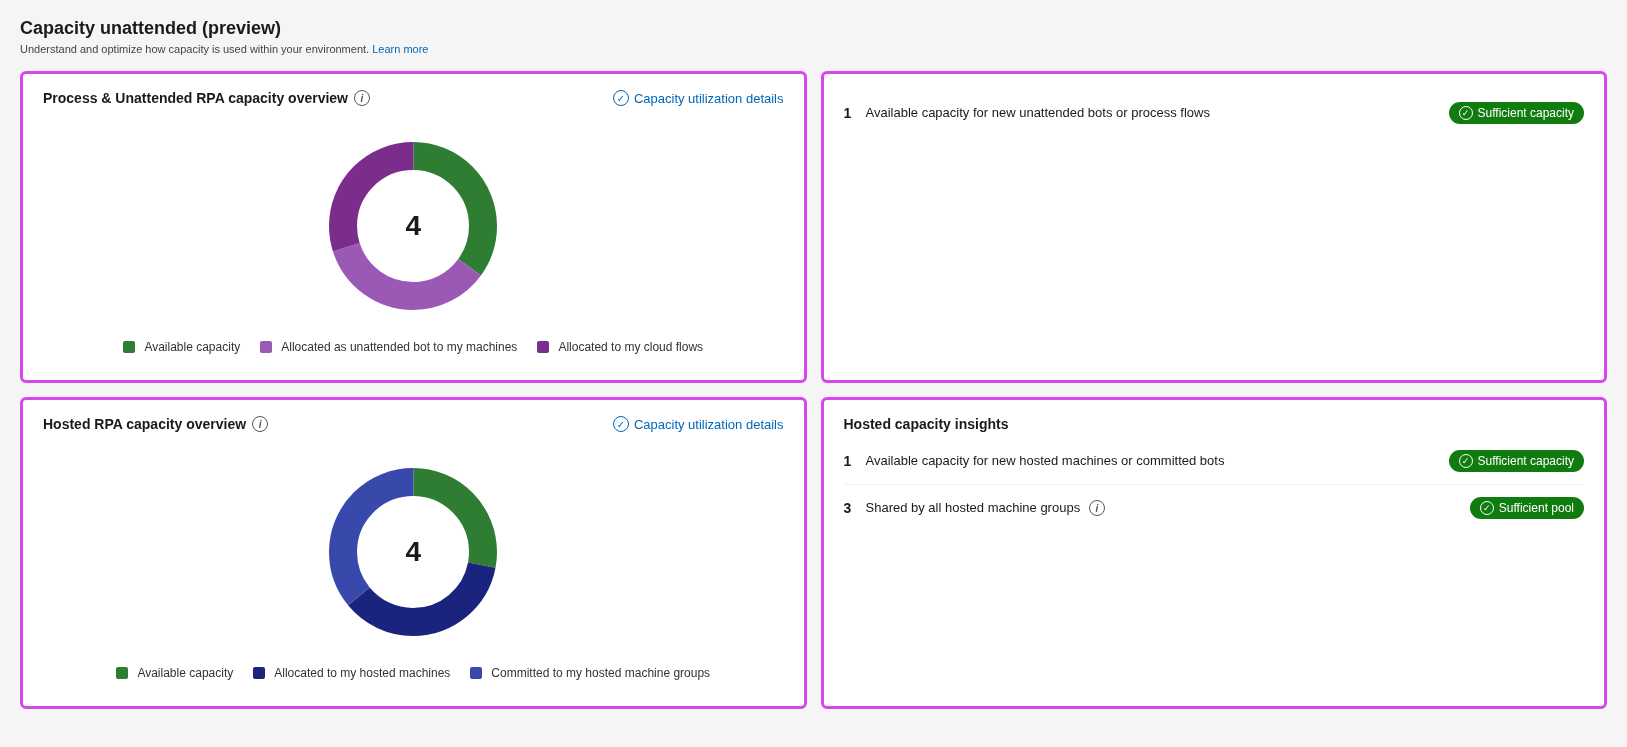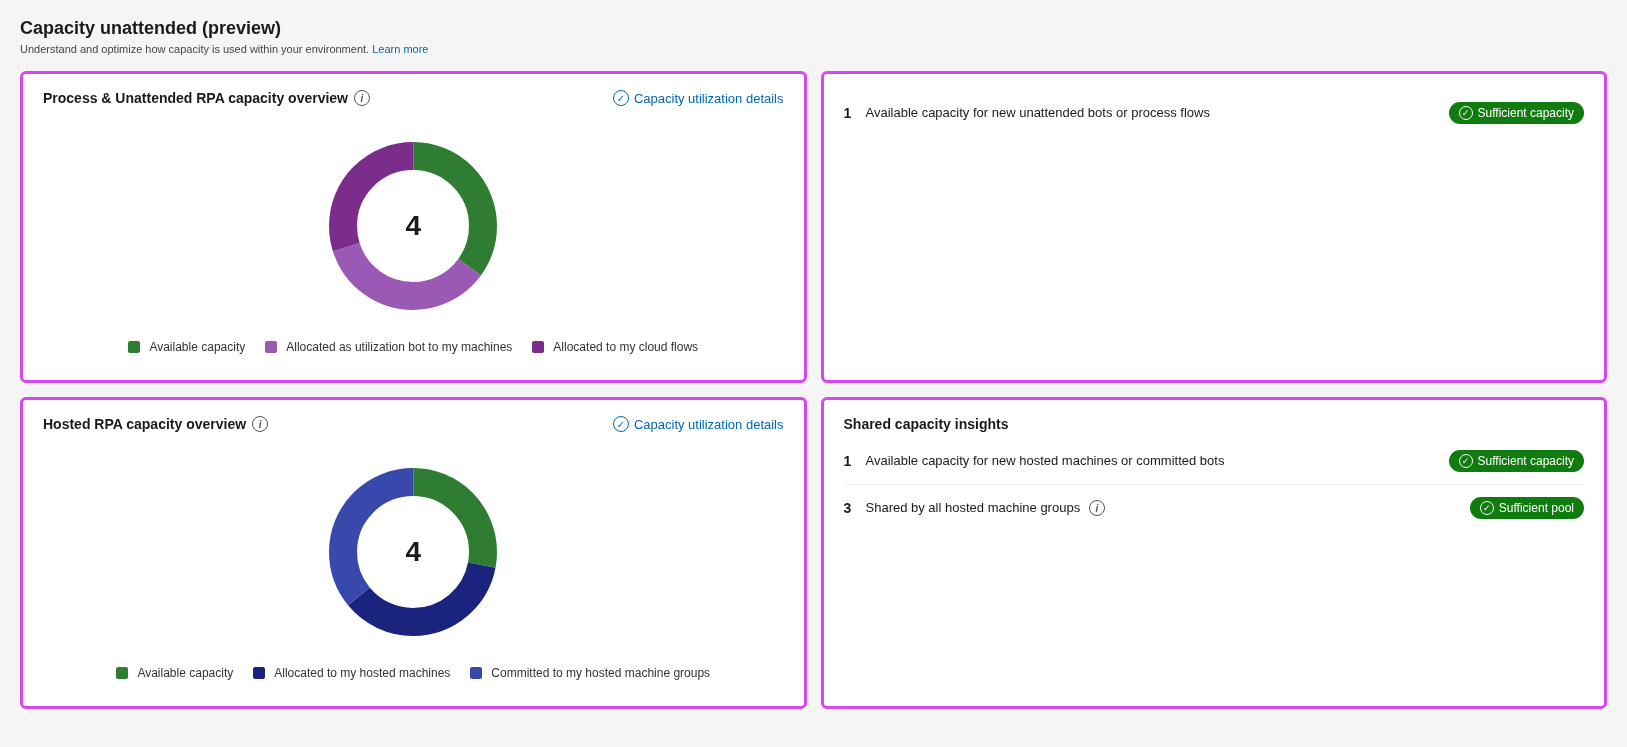--- a/index.html
+++ b/index.html
@@ -248,21 +248,21 @@
         <div class="donut-center">4</div>
       </div>
 
       <div class="legend">
         <div class="legend-item">
           <div class="legend-dot" style="background:#2e7d32"></div>
           <span>Available capacity</span>
         </div>
         <div class="legend-item">
           <div class="legend-dot" style="background:#9b59b6"></div>
-          <span>Allocated as utilization bot to my machines</span>
+          <span>Allocated as unattended bot to my machines</span>
         </div>
         <div class="legend-item">
           <div class="legend-dot" style="background:#7b2d8b"></div>
           <span>Allocated to my cloud flows</span>
         </div>
       </div>
     </div>
   </div>
 
   <div class="card insights-card">
@@ -313,21 +313,21 @@
         </div>
         <div class="legend-item">
           <div class="legend-dot" style="background:#3949ab"></div>
           <span>Committed to my hosted machine groups</span>
         </div>
       </div>
     </div>
   </div>
 
   <div class="card insights-card">
-    <div class="insights-title">Shared capacity insights</div>
+    <div class="insights-title">Hosted capacity insights</div>
     <div class="insight-row">
       <div class="insight-left">
         <span class="insight-number">1</span>
         <span class="insight-text">Available capacity for new hosted machines or committed bots</span>
       </div>
       <span class="badge badge-green">
         <span class="badge-check">✓</span>
         <span>Sufficient capacity</span>
       </span>
     </div>

